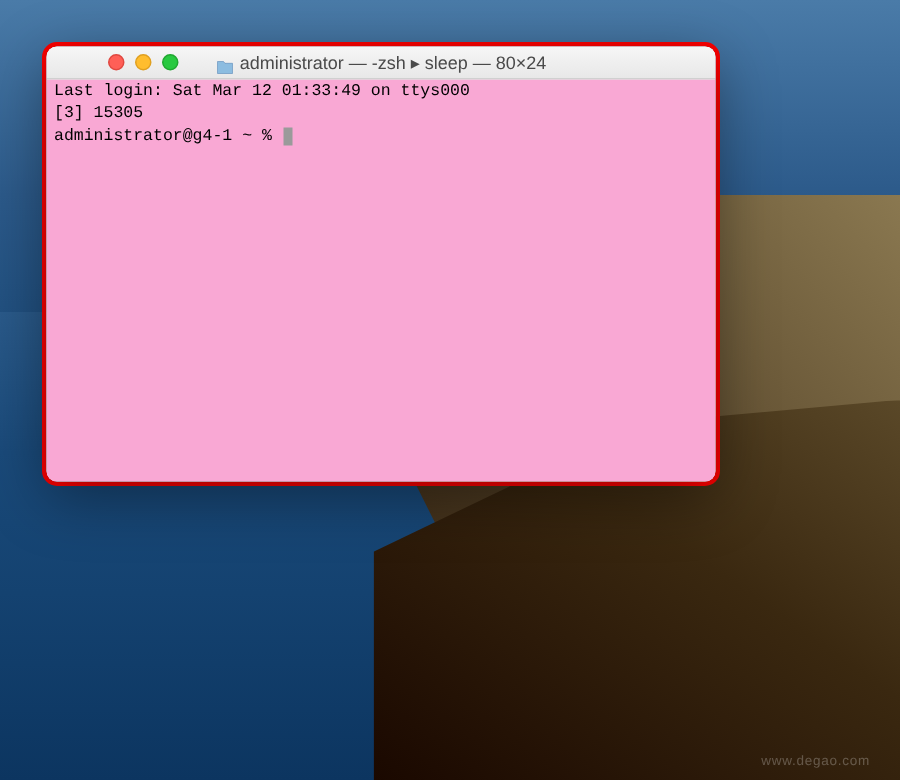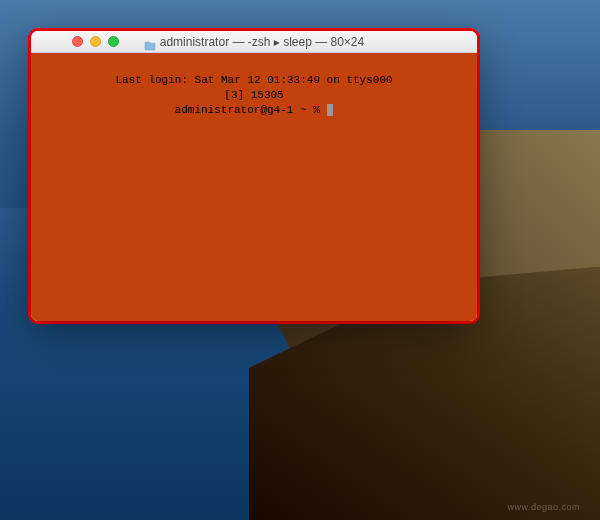--- a/index.html
+++ b/index.html
@@ -113,29 +113,28 @@
       width: 12px;
       height: 10px;
       display: inline-block;
     }
     .title-text {
       font-size: 12px;
       color: #4a4a4a;
       font-weight: 400;
     }
     .terminal-body {
-      padding: 20px 5px;
+      padding: 1px 5px;
       font-family: "Menlo", "Monaco", "Courier New", monospace;
       font-size: 11px;
       line-height: 1.35;
       color: #000;
-      background: #c2410c;
+      background: #f9a8d4;
       height: calc(100% - 22px);
       white-space: pre;
-      text-align: center;
     }
     .prompt-line {
       display: inline;
     }
     .cursor {
       display: inline-block;
       width: 6px;
       height: 12px;
       background: #9a9a9a;
       vertical-align: text-bottom;

